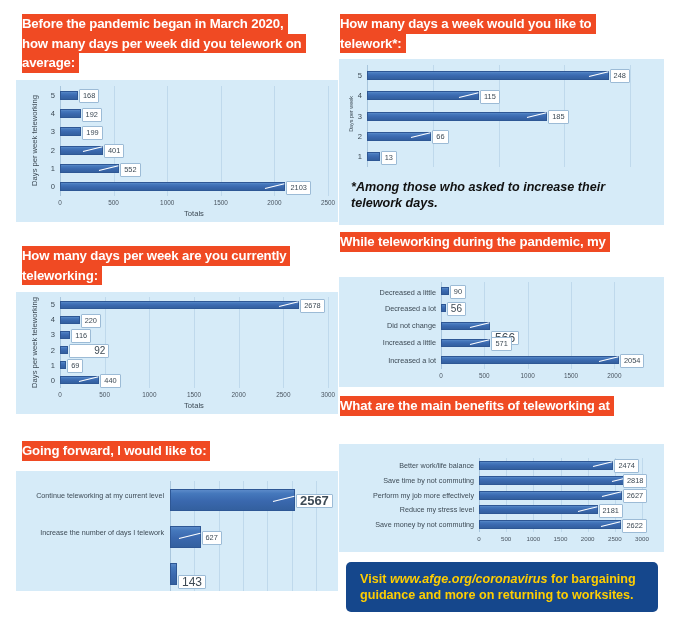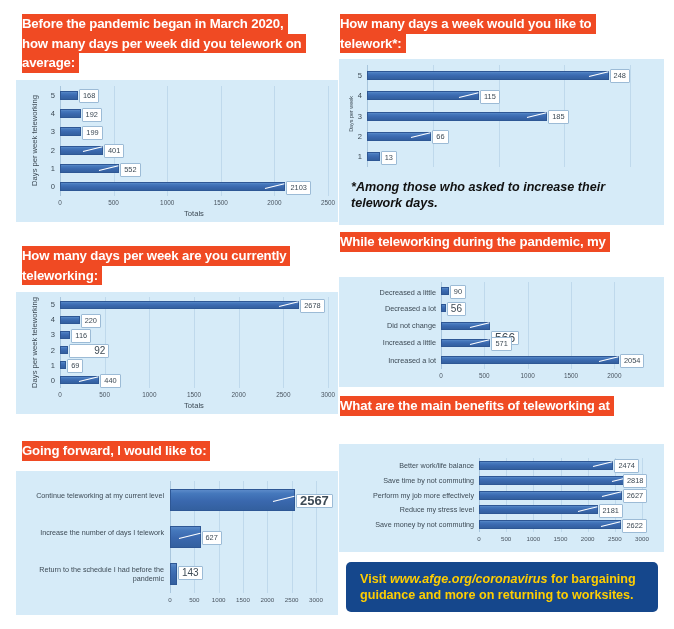--- a/index.html
+++ b/index.html
@@ -356,40 +356,39 @@
         <div class="tick" style="left: 248.667px; top: 91px; font-size: 6.2px;">2000</div>
         <div class="tick" style="left: 275.833px; top: 91px; font-size: 6.2px;">2500</div>
         <div class="tick" style="left: 303px; top: 91px; font-size: 6.2px;">3000</div>
       </div>
     </div>
 
   <div class="qhead boxed" style="left:22px; top:441px; width:315px;">
     <span class="ln"><span>Going forward, I would like to:</span></span>
   </div>
 
-  <div class="panel" id="chart-going-forward" style="left:16px; top:471px; width:322px; height:144px;">
+  <div class="panel" id="chart-going-forward" style="left:16px; top:471px; width:322px; height:120px;">
       <div class="plot">
         <div class="axisline" style="left: 154px; top: 10px; height: 112px; bottom: auto;"></div>
         <div class="gridline" style="left: 178.333px; top: 10px; height: 112px; bottom: auto;"></div>
         <div class="gridline" style="left: 202.667px; top: 10px; height: 112px; bottom: auto;"></div>
         <div class="gridline" style="left: 227px; top: 10px; height: 112px; bottom: auto;"></div>
         <div class="gridline" style="left: 251.333px; top: 10px; height: 112px; bottom: auto;"></div>
         <div class="gridline" style="left: 275.667px; top: 10px; height: 112px; bottom: auto;"></div>
         <div class="gridline" style="left: 300px; top: 10px; height: 112px; bottom: auto;"></div>
         <div class="bar" style="left: 154px; top: 17.6667px; width: 124.927px; height: 22px;"></div>
         <div class="catlabel wrap" style="right: 174px; width: 146px; top: 19.6667px; font-size: 7.2px;">Continue teleworking at my current level</div>
         <div class="leader" style="left: 256.927px; top: 29.6667px; width: 22px; transform: rotate(-14deg);"></div>
         <div class="numlabel" style="left: 279.927px; top: 22.6667px; font-size: 13px; font-weight: bold;">2567</div>
         <div class="bar" style="left: 154px; top: 55px; width: 30.514px; height: 22px;"></div>
         <div class="catlabel wrap" style="right: 174px; width: 146px; top: 57px; font-size: 7.2px;">Increase the number of days I telework</div>
         <div class="leader" style="left: 162.514px; top: 67px; width: 22px; transform: rotate(-14deg);"></div>
         <div class="numlabel" style="left: 185.514px; top: 60px; font-size: 7.4px;">627</div>
         <div class="bar" style="left: 154px; top: 92.3333px; width: 6.95933px; height: 22px;"></div>
-        <div class="catlabel wrap" style="right: 174px; width: 146px; top: 94.3333px; font-size: 7.2px;">Return to the schedule I had before the pandemic</div>
-        <div class="numlabel" style="left: 161.959px; top: 95px; font-size: 10px;">143</div>
+        <div class="numlabel" style="left: 161.959px; top: 104px; font-size: 12px;">143</div>
         <div class="tick" style="left: 154px; top: 125px; font-size: 6.2px;">0</div>
         <div class="tick" style="left: 178.333px; top: 125px; font-size: 6.2px;">500</div>
         <div class="tick" style="left: 202.667px; top: 125px; font-size: 6.2px;">1000</div>
         <div class="tick" style="left: 227px; top: 125px; font-size: 6.2px;">1500</div>
         <div class="tick" style="left: 251.333px; top: 125px; font-size: 6.2px;">2000</div>
         <div class="tick" style="left: 275.667px; top: 125px; font-size: 6.2px;">2500</div>
         <div class="tick" style="left: 300px; top: 125px; font-size: 6.2px;">3000</div>
       </div>
     </div>
 

